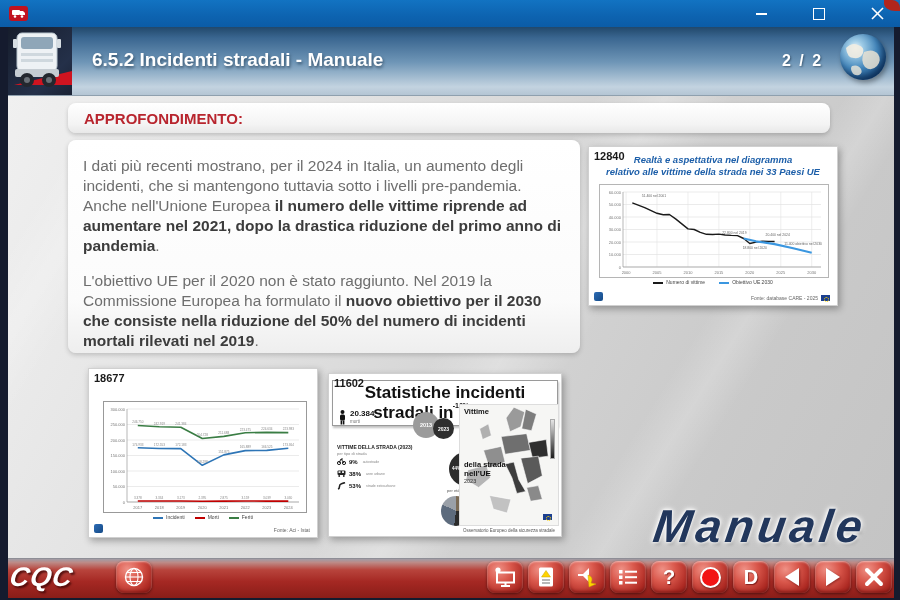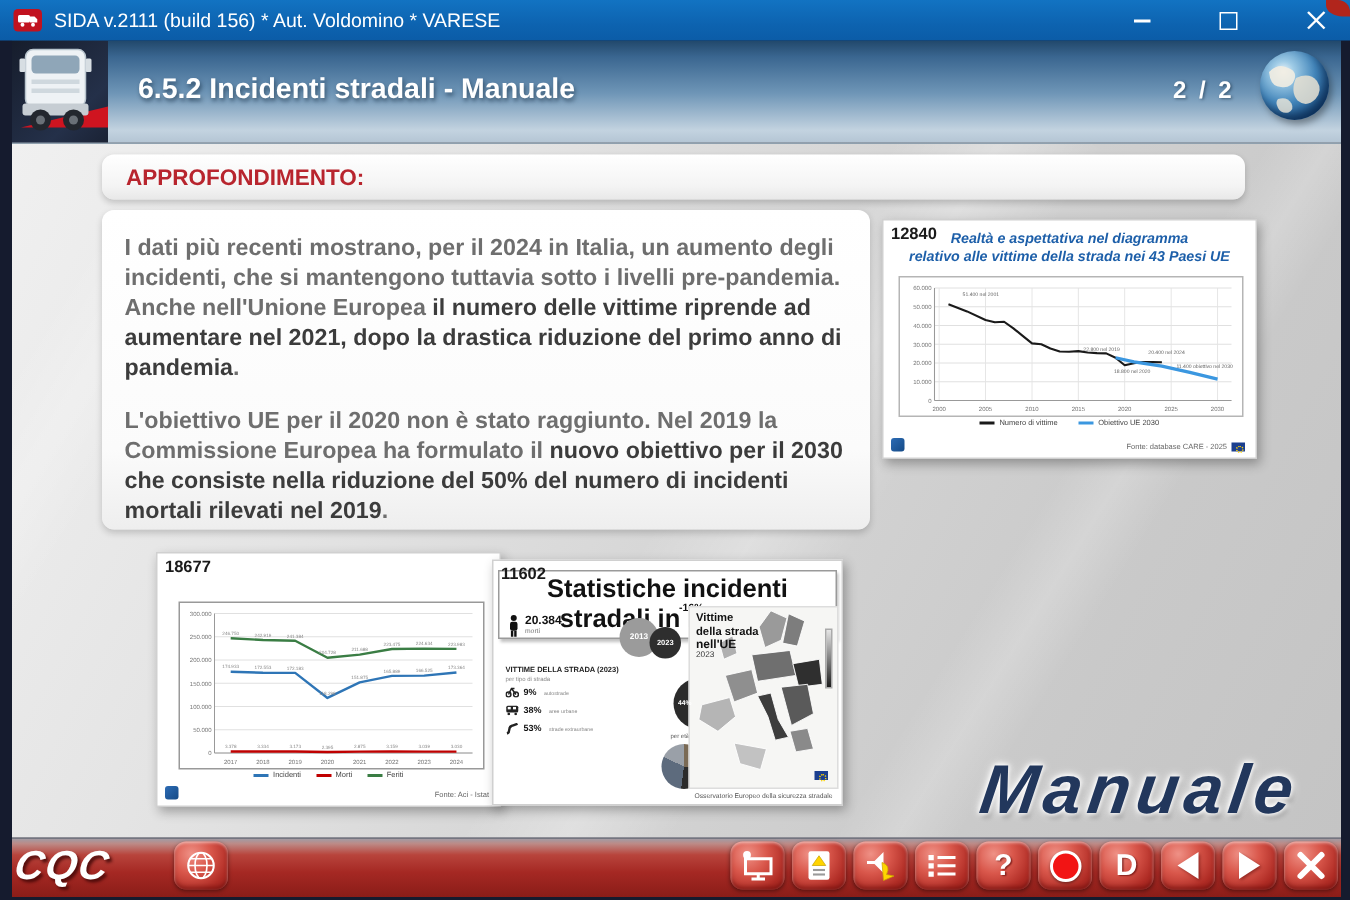--- a/index.html
+++ b/index.html
@@ -45,21 +45,21 @@
   .banner{position:absolute;left:68px;top:103px;width:762px;height:30px;z-index:5;border-radius:8px;
     background:linear-gradient(180deg,#ffffff 0%,#f4f4f4 70%,#e8e8e8 100%);
     box-shadow:0 2px 4px rgba(0,0,0,.18);display:flex;align-items:center;padding-left:16px;box-sizing:border-box;
     font-size:15px;color:#b8252e;}
   .banner b{font-weight:bold;margin-right:5px;}
   
   .panel{position:absolute;left:68px;top:140px;width:512px;height:213px;z-index:5;border-radius:8px;
     background:linear-gradient(180deg,#ffffff 0%,#fbfbfb 75%,#eeeeee 100%);
     box-shadow:0 2px 5px rgba(0,0,0,.18);padding:16px 15px;box-sizing:border-box;
     font-size:15.5px;line-height:20px;color:#6e6e6e;}
-  .panel p{margin:0 0 15px 0;font-weight:bold;}
+  .panel p{margin:0 0 15px 0;}
   .panel b{color:#3c3c3c;}
   
   .card{position:absolute;background:#fff;z-index:5;box-shadow:2px 3px 7px rgba(0,0,0,.30);
     border:1px solid #d0d0d0;box-sizing:border-box;}
   .card .code{position:absolute;left:5px;top:3px;font-size:11px;font-weight:bold;color:#1a1a1a;z-index:3;}
   .mini-logo{position:absolute;left:5px;bottom:4px;width:9px;height:9px;border-radius:2px;
     background:linear-gradient(135deg,#2d6cb5,#154a86);}
   .source{position:absolute;right:7px;bottom:4px;font-size:5px;color:#666;display:flex;align-items:center;gap:3px;}
   .eu-flag{width:9px;height:6px;background:#1b3f8f;position:relative;display:inline-block;}
   .eu-flag:after{content:"";position:absolute;left:3px;top:1.5px;width:3px;height:3px;border-radius:50%;
@@ -67,21 +67,21 @@
   
   #card-eu{left:588px;top:146px;width:250px;height:160px;}
   #card-eu .t-title{margin-top:7px;text-align:center;color:#1d5fa9;font-size:9.5px;font-weight:bold;
     font-style:italic;line-height:1.3;}
   #card-eu .chartbox{position:absolute;left:10px;top:37px;width:228px;height:92px;background:#fff;
     border:1px solid #b5b5b5;}
   #card-eu .t-legend{position:absolute;left:0;right:0;top:132px;display:flex;justify-content:center;gap:14px;
     font-size:5px;color:#444;align-items:center;}
   .dash{display:inline-block;width:10px;height:2px;margin-right:3px;vertical-align:middle;}
   
-  #card-it{left:104px;top:368px;width:230px;height:170px;}
+  #card-it{left:88px;top:368px;width:230px;height:170px;}
   #card-it .t-title{margin-top:9px;text-align:center;color:#1d5fa9;font-size:11.5px;font-weight:bold;font-style:italic;}
   #card-it .chartbox{position:absolute;left:14px;top:32px;width:202px;height:110px;background:#fff;border:1px solid #999;}
   #card-it .t-legend{position:absolute;left:0;right:0;top:145px;display:flex;justify-content:center;gap:10px;
     font-size:5px;color:#444;align-items:center;}
   
   #card-es{left:328px;top:373px;width:234px;height:164px;}
   #card-es .t-titlebox{position:relative;margin:6px auto 0 auto;width:max-content;max-width:210px;
     border:1px solid #9a9a9a;background:#fff;box-shadow:1px 2px 2px rgba(0,0,0,.25);
     padding:2px 7px;font-size:17px;font-weight:bold;color:#111;text-align:center;}
   .ig{position:absolute;font-size:5px;color:#333;}
@@ -106,21 +106,21 @@
   .pie2{left:112px;top:122px;width:30px;height:30px;
     background:conic-gradient(#7a6a55 0 28%,#2b2b2b 28% 52%,#5d6b7d 52% 82%,#9aa0a8 82% 100%);}
   .pie2-l1{left:118px;top:114px;}
   .pieval{position:absolute;color:#fff;font-size:4.5px;font-weight:bold;z-index:3;}
   .age-legend{position:absolute;left:148px;top:124px;display:flex;flex-direction:column;gap:2px;}
   .age-row{display:flex;align-items:center;gap:2px;font-size:3.8px;color:#333;}
   .age-dot{width:3.5px;height:3.5px;border-radius:50%;}
   .map-area{position:absolute;left:130px;top:30px;width:98px;height:120px;background:#f6f6f4;border:0.5px solid #ddd;}
   .map-title{position:absolute;left:4px;top:3px;z-index:3;line-height:1.15;color:#111;}
   .map-title .l1{font-size:7.5px;font-weight:bold;}
-  .map-title .l2{font-size:7.5px;font-weight:bold;}
+  .map-title .l2{font-size:7.5px;font-weight:bold;margin-top:44px;}
   .map-title .l3{font-size:8px;font-weight:900;}
   .map-title .l4{font-size:5.5px;font-weight:normal;color:#333;}
   .map-scale{position:absolute;right:3px;top:14px;width:3.5px;height:38px;
     background:linear-gradient(180deg,#e6e6e6,#1d1d1d);border:0.5px solid #aaa;}
   .map-flag{position:absolute;right:6px;bottom:5px;}
   .ig-footer{position:absolute;right:6px;bottom:3px;font-size:4.5px;color:#555;}
   
   .manuale{position:absolute;right:34px;top:499px;z-index:6;font-size:46px;font-weight:bold;font-style:italic;
     letter-spacing:4px;transform:skewX(-8deg);color:#22375c;
     text-shadow:0 0 3px #fff,0 0 5px #fff,0 0 7px rgba(255,255,255,.9),2px 3px 3px rgba(0,0,0,.25);}
@@ -151,21 +151,20 @@
 
 <div class="titlebar">
   <span class="app-icon">
     <svg width="13" height="9" viewBox="0 0 13 9">
       <rect x="0" y="1" width="8" height="5" rx="1" fill="#fff"></rect>
       <path d="M8,2 h3 l2,2 v2 h-5 z" fill="#fff"></path>
       <circle cx="3" cy="7.5" r="1.3" fill="#fff"></circle>
       <circle cx="10" cy="7.5" r="1.3" fill="#fff"></circle>
     </svg>
   </span>
-  <span class="tb-title">SIDA v.2111 (build 156) * Aut. Voldomino * VARESE</span>
 </div>
 <div class="win-controls">
   <div class="wc">
       <div class="wc-min"></div>
     </div>
   <div class="wc">
       <div class="wc-max"></div>
     </div>
   <div class="wc">
     <svg width="13" height="13" viewBox="0 0 13 13">
@@ -216,21 +215,21 @@
 
 <div class="panel">
   <p><span>I dati più recenti mostrano, per il 2024 in Italia, un aumento degli incidenti, che si mantengono tuttavia sotto i livelli pre-pandemia. Anche nell'Unione Europea </span><b>il numero delle vittime riprende ad aumentare nel 2021, dopo la drastica riduzione del primo anno di pandemia</b><span>.</span></p>
   <p><span>L'obiettivo UE per il 2020 non è stato raggiunto. Nel 2019 la Commissione Europea ha formulato il </span><b>nuovo obiettivo per il 2030 che consiste nella riduzione del 50% del numero di incidenti mortali rilevati nel 2019</b><span>.</span></p>
 </div>
 
 <div class="card" id="card-eu">
   <div class="code">12840</div>
   <div class="t-title">
     <div>Realtà e aspettativa nel diagramma</div>
-    <div>relativo alle vittime della strada nei 43 Paesi UE</div>
+    <div>relativo alle vittime della strada nei 33 Paesi UE</div>
   </div>
   <div class="chartbox"><svg width="228" height="92" xmlns="http://www.w3.org/2000/svg" font-family="Liberation Sans, sans-serif">
         <line x1="23" y1="7.0" x2="221" y2="7.0" stroke="#ddd" stroke-width="0.6"></line>
         <text x="21" y="8.5" font-size="4" fill="#777" text-anchor="end">60.000</text>
         <line x1="23" y1="19.5" x2="221" y2="19.5" stroke="#ddd" stroke-width="0.6"></line>
         <text x="21" y="21" font-size="4" fill="#777" text-anchor="end">50.000</text>
         <line x1="23" y1="32.0" x2="221" y2="32.0" stroke="#ddd" stroke-width="0.6"></line>
         <text x="21" y="33.5" font-size="4" fill="#777" text-anchor="end">40.000</text>
         <line x1="23" y1="44.5" x2="221" y2="44.5" stroke="#ddd" stroke-width="0.6"></line>
         <text x="21" y="46" font-size="4" fill="#777" text-anchor="end">30.000</text>

